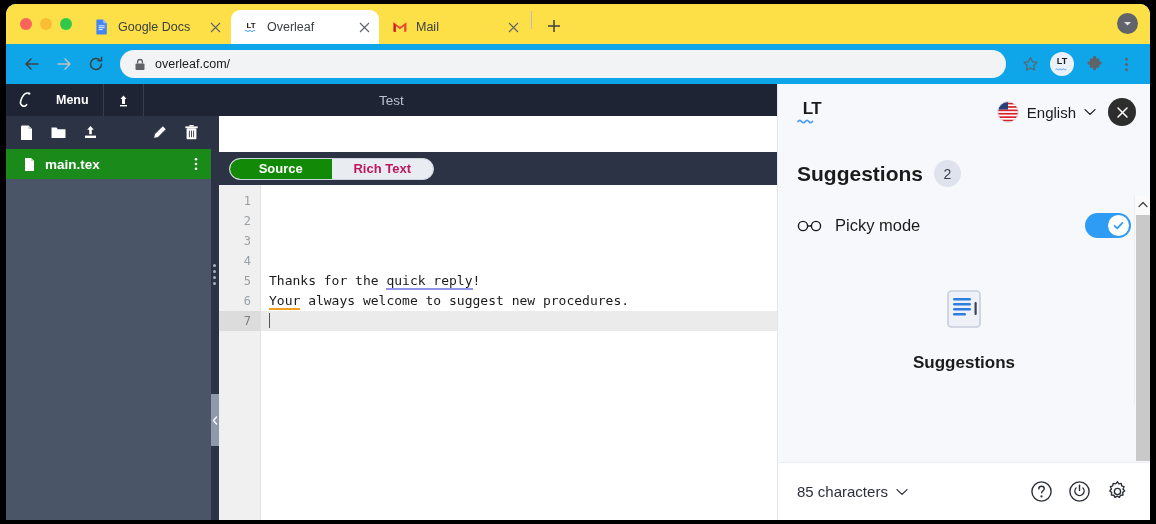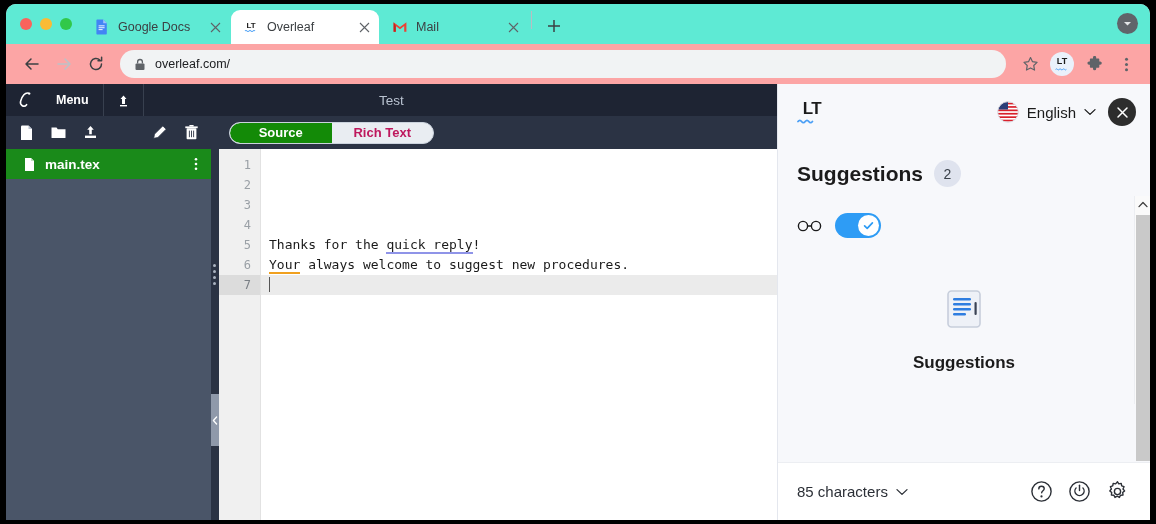--- a/index.html
+++ b/index.html
@@ -23,21 +23,21 @@
     width: 1144px; height: 516px;
     background: #dee1e6;
     border-radius: 10px 10px 0 0;
     overflow: hidden;
   }
 
   
   .tabstrip {
     position: relative;
     height: 40px;
-    background: #5eead4;
+    background: #fde047;
     display: flex;
     align-items: flex-end;
     padding-left: 8px;
   }
   .traffic {
     display: flex; align-items: center; gap: 8px;
     height: 40px; padding: 0 10px 0 6px;
   }
   .dot { width: 12px; height: 12px; border-radius: 50%; }
   .dot.red { background: #f9635c; }
@@ -82,21 +82,21 @@
   .win-ctl {
     position: absolute; right: 12px; top: 9px;
     width: 21px; height: 21px; border-radius: 50%;
     background: #60646a;
     display: flex; align-items: center; justify-content: center;
   }
 
   
   .omnibar {
     height: 40px;
-    background: #fca5a5;
+    background: #0ea5e9;
     display: flex; align-items: center;
     padding: 0 10px 0 12px;
     gap: 4px;
   }
   .navbtn {
     width: 28px; height: 28px;
     display: flex; align-items: center; justify-content: center;
     color: #3c4043;
     border-radius: 50%;
   }
@@ -249,20 +249,21 @@
     display: flex; flex-direction: column;
     min-width: 0;
     background: #fff;
   }
   .ed-toolbar {
     height: 33px;
     background: #2b3344;
     display: flex; align-items: center;
     padding: 0 10px;
     flex: 0 0 33px;
+    margin-top: 36px;
   }
   .toggle {
     display: flex;
     height: 22px;
     border-radius: 11px;
     background: #e9edf2;
     overflow: hidden;
     width: 205px;
     border: 1px solid #cbd3dd;
   }
@@ -789,20 +790,21 @@
           </div>
 
           <div class="picky">
             <span class="glasses">
               <svg width="25" height="14" viewBox="0 0 25 14">
                 <circle cx="6" cy="7" r="4.6" stroke="#1b1b1b" stroke-width="1.4" fill="none"></circle>
                 <circle cx="19" cy="7" r="4.6" stroke="#1b1b1b" stroke-width="1.4" fill="none"></circle>
                 <path d="M10.6 7h3.8" stroke="#1b1b1b" stroke-width="1.4"></path>
               </svg>
             </span>
+            <span class="plabel">Picky mode</span>
             <span class="switch">
               <span class="knob">
                 <svg width="13" height="13" viewBox="0 0 13 13">
                     <path d="M2.6 6.8l2.6 2.6 5.2-5.6" stroke="#2e9cf5" stroke-width="1.7" fill="none" stroke-linecap="round" stroke-linejoin="round"></path>
                   </svg>
               </span>
             </span>
           </div>
 
           <div class="empty">

